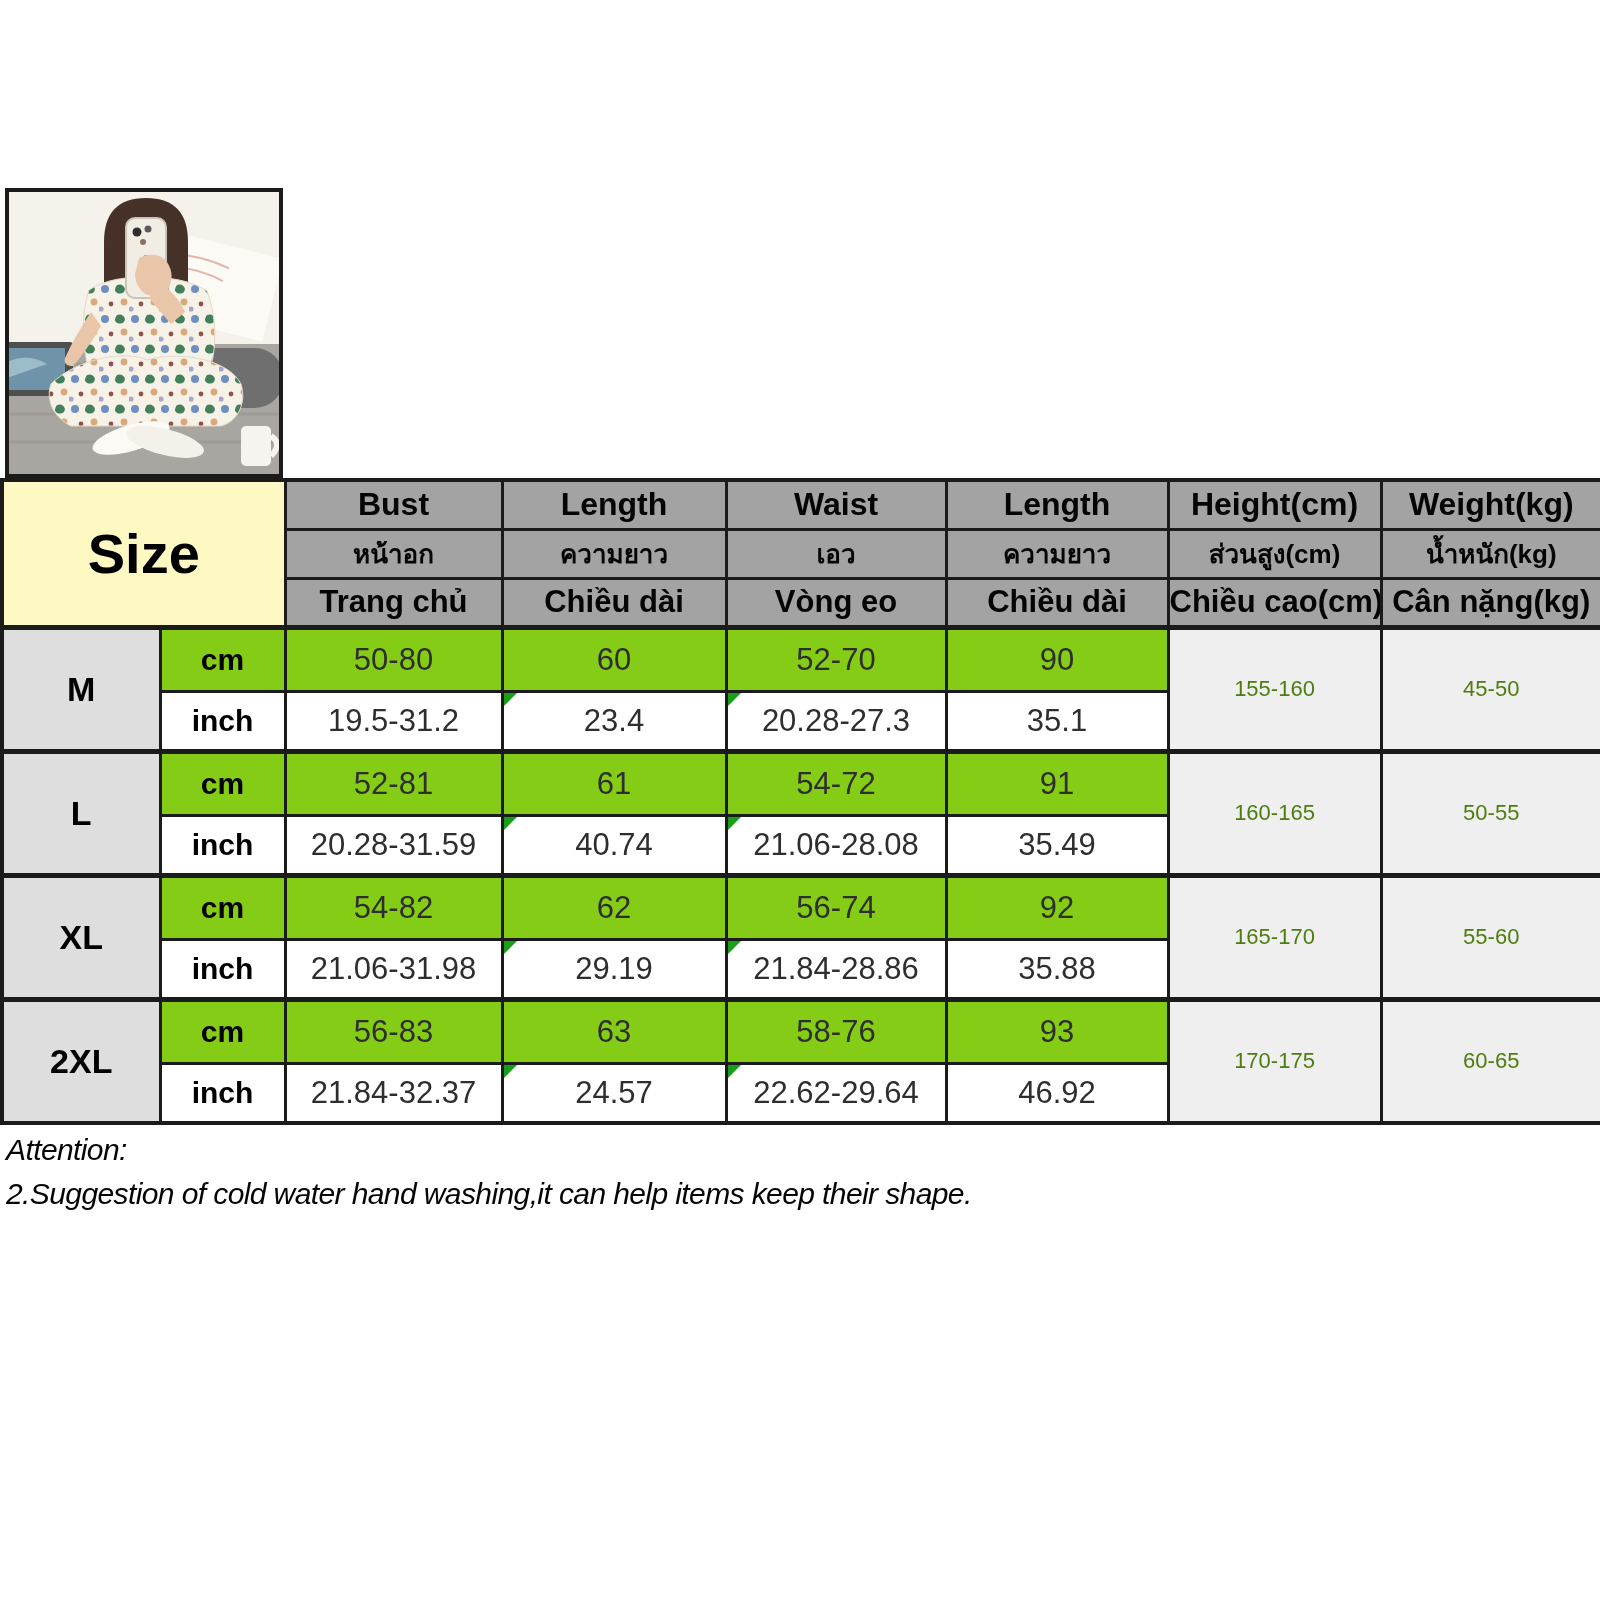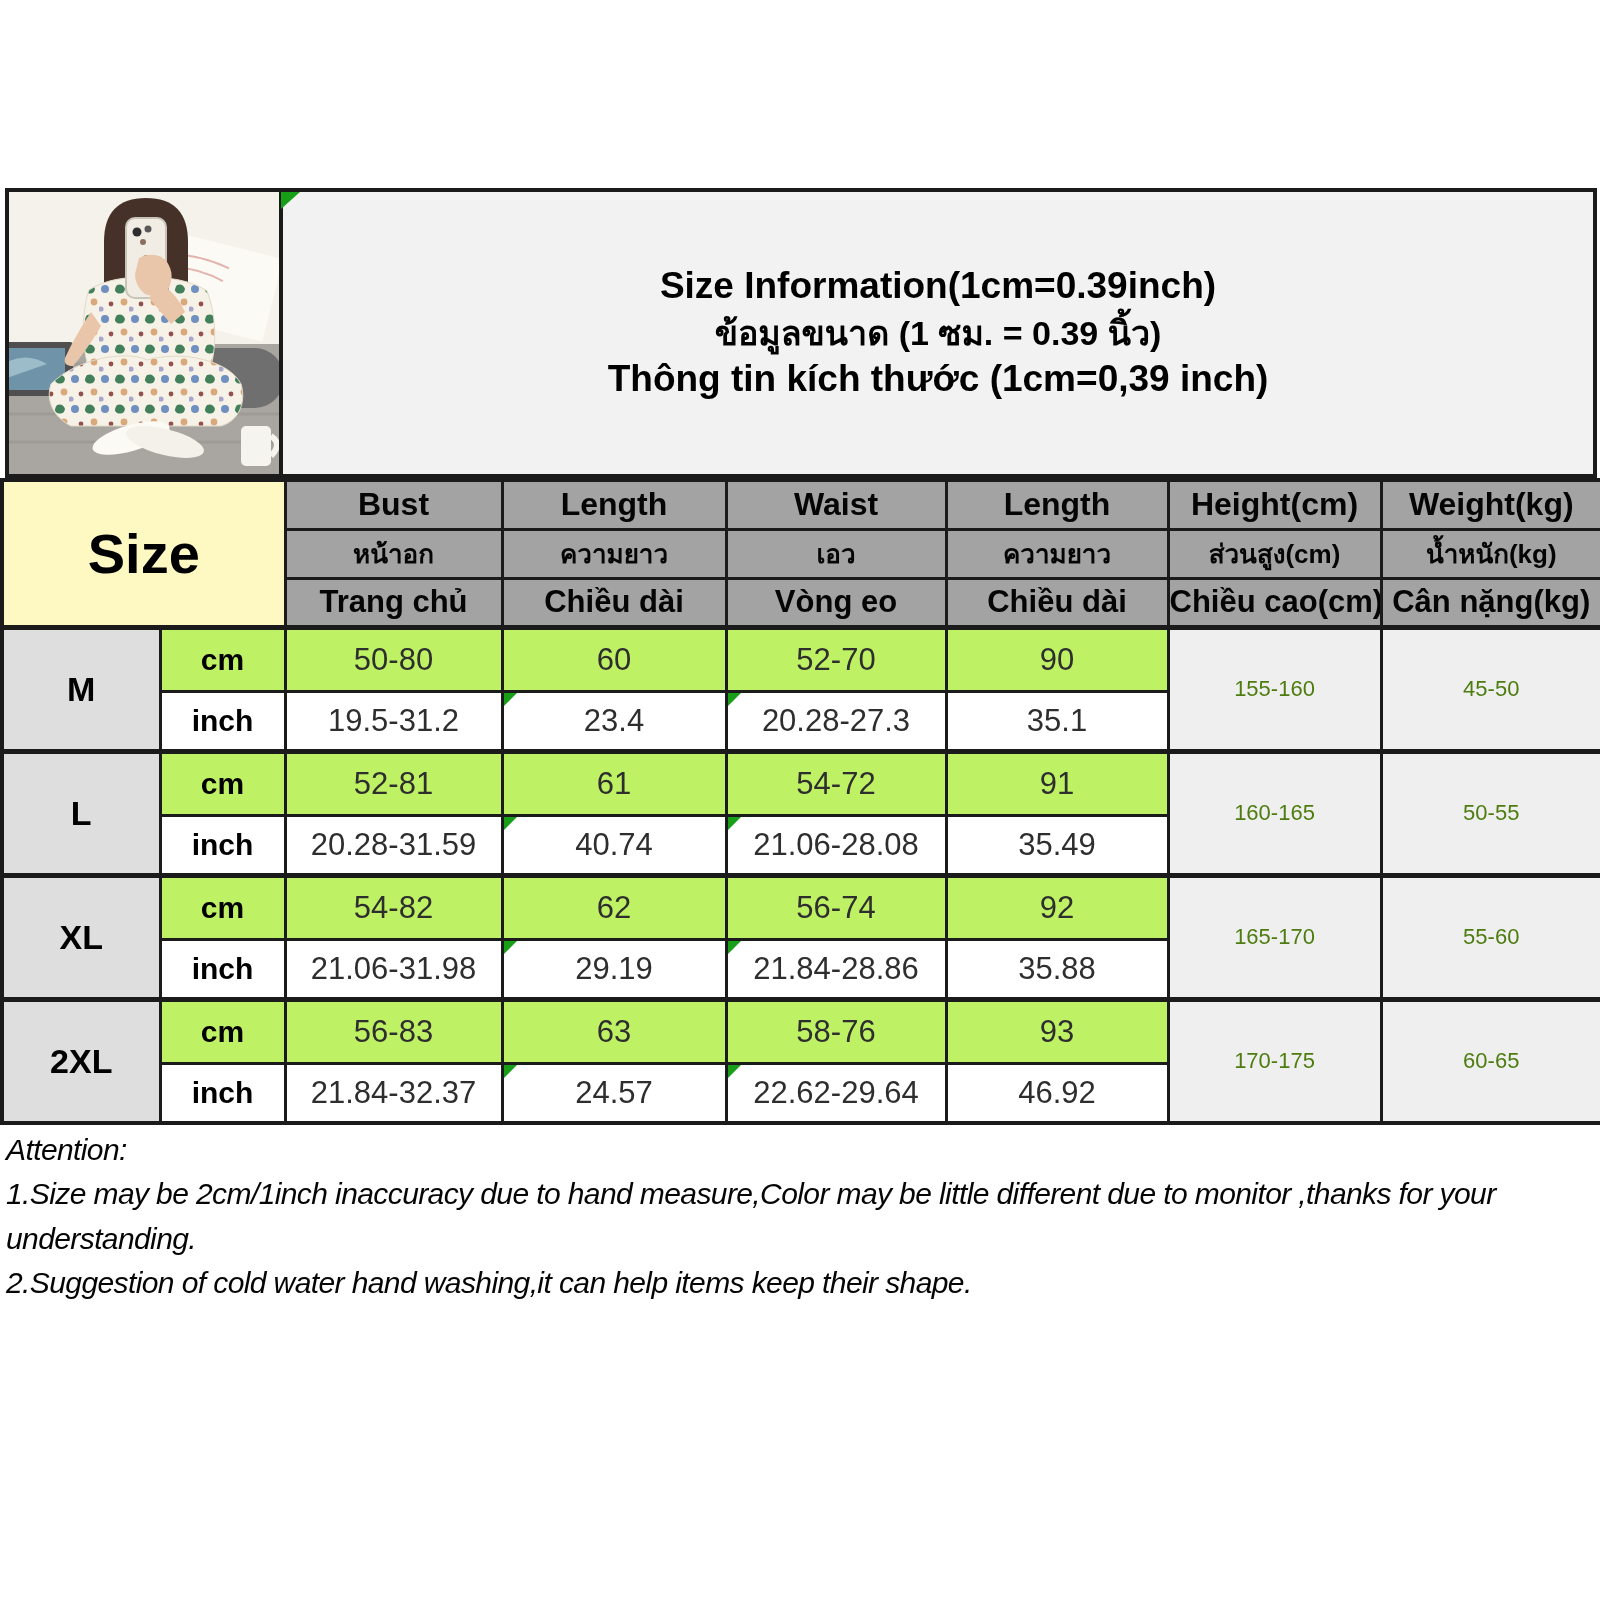--- a/index.html
+++ b/index.html
@@ -44,21 +44,21 @@
   tr.group-start td{border-top-width:5px;}
 
   .corner-cell{background:#fef9c3;font-size:56px;font-weight:bold;}
   .hdr{background:#a3a3a3;font-weight:bold;color:#050505;}
   .hdr-en{font-size:32px;}
   .hdr-th{font-size:26px;}
   .hdr-vi{font-size:31px;}
   .size-label{background:#dedede;font-size:34px;font-weight:bold;}
   .unit{font-size:30px;font-weight:bold;}
   .val{font-size:31px;color:#2e2e2e;}
-  .cmbg{background:#bef264;}
+  .cmbg{background:#84cc16;}
   .whbg{background:#ffffff;}
   .merged{background:#efefef;font-size:22px;color:#4d7c0f;}
   td.rel{position:relative;}
   .gm{
     position:absolute;left:0;top:0;width:0;height:0;
     border-top:13px solid #17a017;border-right:13px solid transparent;
   }
 
   
   .attention{
@@ -134,26 +134,20 @@
           <path d="M42 192 C 68 166 118 158 138 168 C 172 158 220 168 232 192 C 238 212 228 230 212 234 L 62 234 C 46 226 36 210 42 192 Z" fill="url(#pj)" stroke="#e2dac8" stroke-width="1"></path>
 
           <g>
             <ellipse cx="122" cy="246" rx="40" ry="13" fill="#fbfaf5" transform="rotate(-16 122 246)"></ellipse>
             <ellipse cx="156" cy="250" rx="40" ry="13" fill="#f3f1ea" transform="rotate(14 156 250)"></ellipse>
           </g>
         </g>
       </svg>
     </div>
 
-    <div class="title-box">
-      <span class="corner-flag"></span>
-      <div class="title-line title-en">Size Information(1cm=0.39inch)</div>
-      <div class="title-line title-th">ข้อมูลขนาด (1 ซม. = 0.39 นิ้ว)</div>
-      <div class="title-line title-vi">Thông tin kích thước (1cm=0,39 inch)</div>
-    </div>
   </div>
 
   <table class="size-table">
     <colgroup>
       <col style="width:158px">
         <col style="width:125px">
       <col style="width:217px">
         <col style="width:224px">
       <col style="width:220px">
         <col style="width:222px">
@@ -259,17 +253,16 @@
         <td class="val whbg">21.84-32.37</td>
         <td class="val whbg rel"><span class="gm"></span><span>24.57</span></td>
         <td class="val whbg rel"><span class="gm"></span><span>22.62-29.64</span></td>
         <td class="val whbg">46.92</td>
       </tr>
     </tbody>
   </table>
 
   <div class="attention">
     <div>Attention:</div>
-    <div>1.Size may be 2cm/1inch inaccuracy due to hand measure,Color may be little different due to monitor ,thanks for your understanding.</div>
     <div>2.Suggestion of cold water hand washing,it can help items keep their shape.</div>
   </div>
 
 </div>
 
 </body></html>

